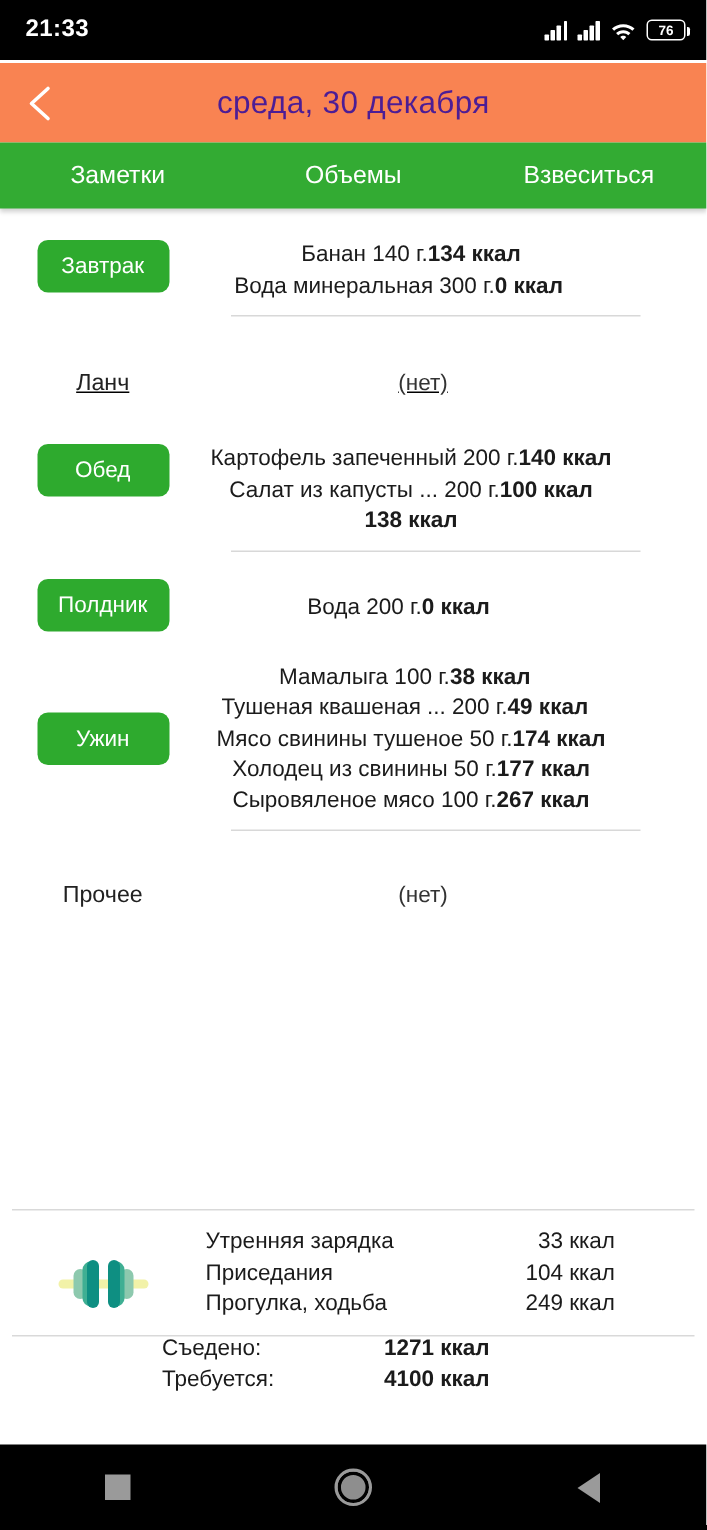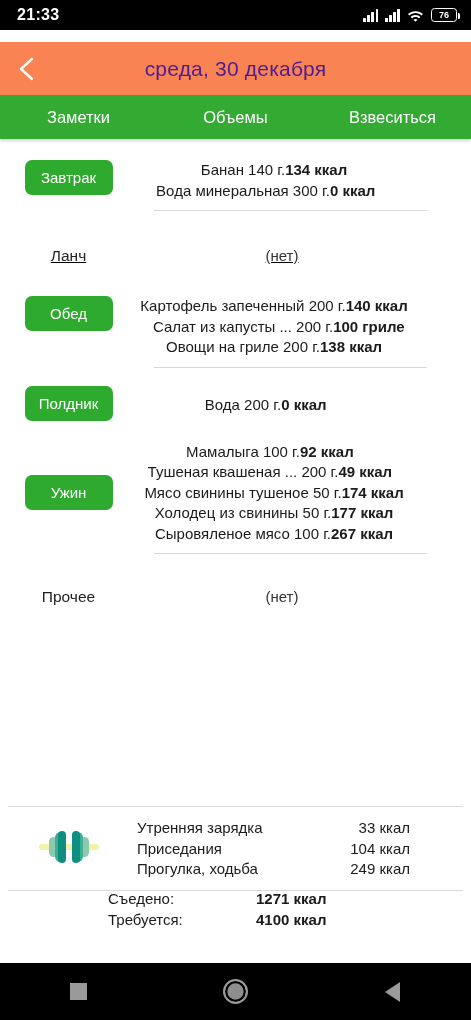--- a/index.html
+++ b/index.html
@@ -6,21 +6,21 @@
   html, body {
     width: 471px; height: 1020px;
     background: #ffffff;
     font-family: "Liberation Sans", sans-serif;
     overflow: hidden;
   }
   #app { position: relative; width: 471px; height: 1020px; background: #fff; }
 
   
   .statusbar {
-    position: absolute; left: 0; top: 0; width: 471px; height: 30px;
+    position: absolute; left: 0; top: 0; width: 471px; height: 40px;
     background: #000; color: #fff;
     display: flex; align-items: center; justify-content: space-between;
     padding: 0 14px 0 17px;
   }
   .status-time { font-size: 16px; font-weight: bold; letter-spacing: .3px; }
   .status-icons { display: flex; align-items: center; gap: 7px; }
   .sig { display: flex; align-items: flex-end; gap: 1.5px; height: 13px; }
   .sig i { display: block; width: 2.6px; background: #fff; border-radius: .5px; }
   .sig i:nth-child(1){ height: 4px; }
   .sig i:nth-child(2){ height: 6.5px; }
@@ -89,21 +89,21 @@
     flex: 1; padding-right: 44px; text-align: center;
     font-size: 15px; color: #333; padding-top: 5px;
   }
   .meal-divider {
     height: 1px; background: #d8d8d8; margin: 9px 44px 0 154px;
   }
 
   
   .exercise-block { position: absolute; left: 0; top: 806px; width: 471px; }
   .rule-full { height: 1px; background: #d9d9d9; margin: 0 8px; }
-  .exercise-body { display: flex; align-items: center; padding: 11px 0 10px 0; }
+  .exercise-body { display: flex; align-items: flex-end; padding: 11px 0 10px 0; }
   .ex-icon-cell { width: 137px; flex: 0 0 137px; display: flex; justify-content: center; }
   .ex-list { flex: 1; padding-right: 61px; }
   .ex-line {
     display: flex; justify-content: space-between; align-items: baseline;
     font-size: 15px; color: #1b1b1b; line-height: 20.5px;
   }
   .ex-kcal { white-space: nowrap; text-align: right; flex: 0 0 auto; min-width: 70px; }
 
   
   .totals { position: absolute; left: 0; top: 889px; width: 471px; padding-left: 108px; }
@@ -210,24 +210,23 @@
         <div class="meal-btn-cell">
           <button class="meal-btn">Обед</button>
         </div>
         <div class="items-cell">
           <div class="item-line">
             <span class="item-name">Картофель запеченный 200 г.</span>
             <span class="item-kcal">140 ккал</span>
           </div>
           <div class="item-line">
             <span class="item-name">Салат из капусты ... 200 г.</span>
-            <span class="item-kcal">100 гриле</span>
-          </div>
-          <div class="item-line">
-            <span class="item-name">Овощи на гриле 200 г.</span>
+            <span class="item-kcal">100 ккал</span>
+          </div>
+          <div class="item-line">
             <span class="item-kcal">138 ккал</span>
           </div>
         </div>
       </div>
       <div class="meal-divider"></div>
     </div>
 
     <div>
       <div class="meal-row" style="padding-top:18px;">
         <div class="meal-btn-cell">
@@ -243,21 +242,21 @@
     </div>
 
     <div>
       <div class="meal-row" style="padding-top:21px;">
         <div class="meal-btn-cell" style="padding-top:33px;">
           <button class="meal-btn">Ужин</button>
         </div>
         <div class="items-cell">
           <div class="item-line">
             <span class="item-name">Мамалыга 100 г.</span>
-            <span class="item-kcal">92 ккал</span>
+            <span class="item-kcal">38 ккал</span>
           </div>
           <div class="item-line">
             <span class="item-name">Тушеная квашеная ... 200 г.</span>
             <span class="item-kcal">49 ккал</span>
           </div>
           <div class="item-line">
             <span class="item-name">Мясо свинины тушеное 50 г.</span>
             <span class="item-kcal">174 ккал</span>
           </div>
           <div class="item-line">

